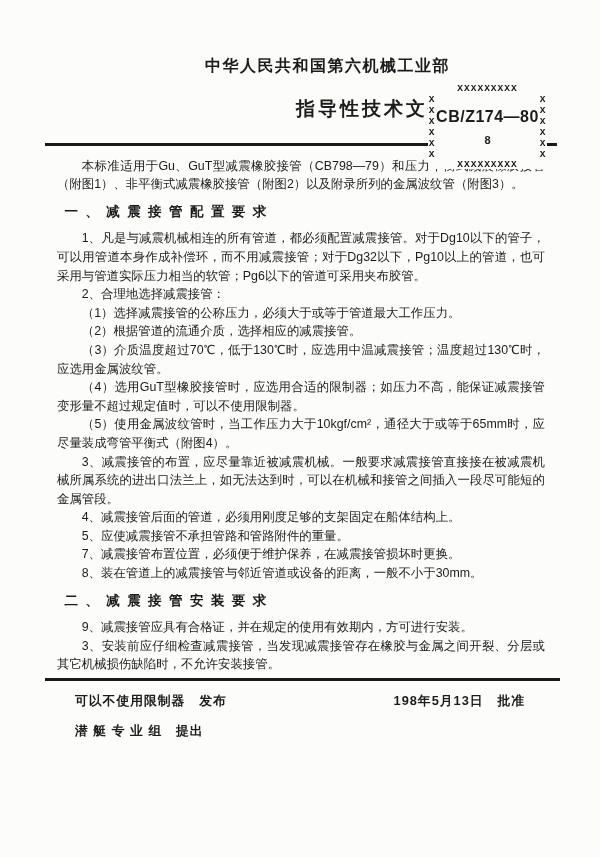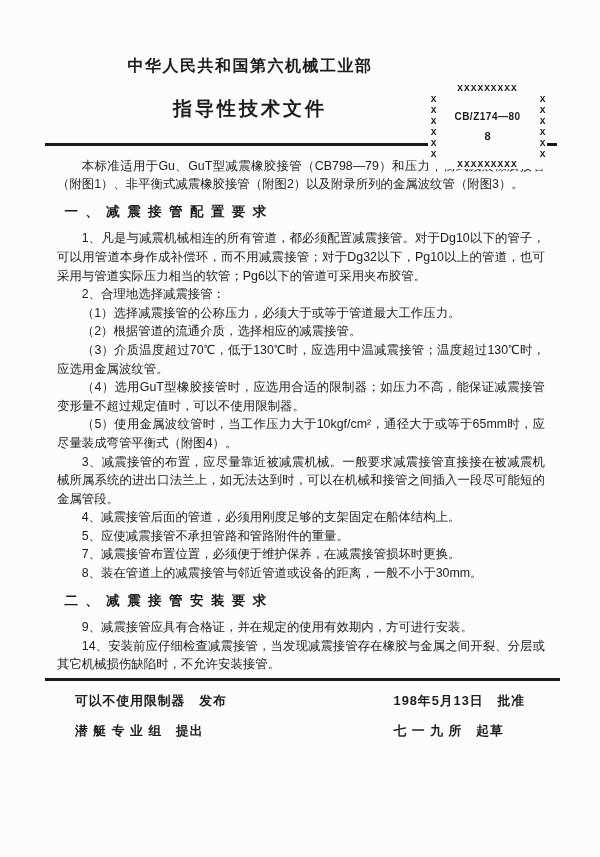--- a/index.html
+++ b/index.html
@@ -14,21 +14,21 @@
     position:relative;
     width:600px;height:857px;
     background:#fcfcfa;
     box-sizing:border-box;
     padding-top:56px;
   }
   
   .header{
     width:400px;
     margin-left:50px;
-    text-align:center;
+    text-align:right;
     font-family:Liberation Serif, serif;
   }
   .org{
     font-size:16px;
     font-weight:bold;
     letter-spacing:1.5px;
     margin-bottom:19px;
   }
   .doc-type{
     font-size:19px;
@@ -79,21 +79,21 @@
     text-align:center;
   }
   .stamp-inner{
     flex:1;
     display:flex;
     flex-direction:column;
     align-items:center;
     justify-content:center;
   }
   .stamp-code{
-    font-size:10px;
+    font-size:16px;
     font-weight:bold;
     letter-spacing:0.5px;
     margin-bottom:8px;
     white-space:nowrap;
   }
   .stamp-pageno{
     font-size:11px;
     font-weight:bold;
   }
   
@@ -182,29 +182,28 @@
     <p>（5）使用金属波纹管时，当工作压力大于10kgf/cm²，通径大于或等于65mm时，应尽量装成弯管平衡式（附图4）。</p>
     <p>3、减震接管的布置，应尽量靠近被减震机械。一般要求减震接管直接接在被减震机械所属系统的进出口法兰上，如无法达到时，可以在机械和接管之间插入一段尽可能短的金属管段。</p>
     <p>4、减震接管后面的管道，必须用刚度足够的支架固定在船体结构上。</p>
     <p>5、应使减震接管不承担管路和管路附件的重量。</p>
     <p>7、减震接管布置位置，必须便于维护保养，在减震接管损坏时更换。</p>
     <p>8、装在管道上的减震接管与邻近管道或设备的距离，一般不小于30mm。</p>
 
     <h3 class="sec-heading">二、减震接管安装要求</h3>
 
     <p>9、减震接管应具有合格证，并在规定的使用有效期内，方可进行安装。</p>
-    <p>14、安装前应仔细检查减震接管，当发现减震接管存在橡胶与金属之间开裂、分层或其它机械损伤缺陷时，不允许安装接管。</p>
+    <p>3、安装前应仔细检查减震接管，当发现减震接管存在橡胶与金属之间开裂、分层或其它机械损伤缺陷时，不允许安装接管。</p>
   </div>
 
   <hr class="rule bottom-rule">
 
   <div class="footer">
     <div class="fcol left">
       <div>可以不使用限制器　发布</div>
       <div>潜 艇 专 业 组　提出</div>
     </div>
     <div class="fcol right">
       <div>198年5月13日　批准</div>
-      <div>七 一 九 所　起草</div>
     </div>
   </div>
 
 </div>
 
 </body></html>

